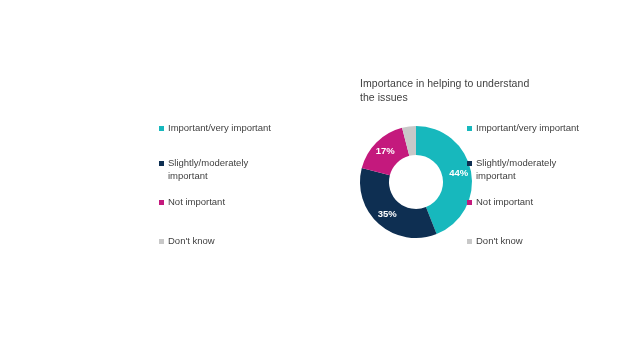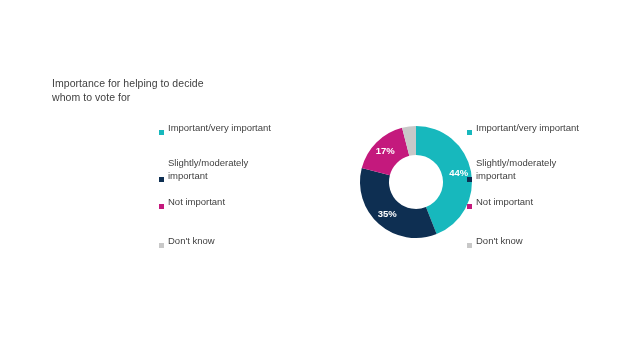--- a/index.html
+++ b/index.html
@@ -67,21 +67,21 @@
   .legend {
     position: absolute;
     left: 117px;
     top: 117px;
     width: 120px;
   }
   .legend-item {
     position: absolute;
     left: 0;
     display: flex;
-    align-items: flex-end;
+    align-items: flex-start;
   }
   .legend-swatch {
     width: 5px;
     height: 5px;
     margin-top: 4px;
     margin-right: 4px;
     flex: 0 0 auto;
   }
   .legend-label {
     font-size: 9.5px;
@@ -89,22 +89,20 @@
     color: #3f3f3f;
     width: 108px;
   }
 </style>
 </head>
 <body>
 
 <div class="canvas">
 
   <div class="panel panel-left">
-    <div class="chart-title">Importance for helping to decide
-whom to vote for</div>
     <div class="legend">
         <div class="legend-item" style="top: 5px;">
           <span class="legend-swatch" style="background: rgb(23, 184, 189);"></span>
           <span class="legend-label">Important/very important</span>
         </div>
         <div class="legend-item" style="top: 40px;">
           <span class="legend-swatch" style="background: rgb(14, 47, 82);"></span>
           <span class="legend-label">Slightly/moderately important</span>
         </div>
         <div class="legend-item" style="top: 79px;">
@@ -112,20 +110,22 @@
           <span class="legend-label">Not important</span>
         </div>
         <div class="legend-item" style="top: 118px;">
           <span class="legend-swatch" style="background: rgb(200, 200, 200);"></span>
           <span class="legend-label">Don't know</span>
         </div>
       </div>
   </div>
 
   <div class="panel panel-right">
+    <div class="chart-title">Importance in helping to understand
+the issues</div>
     <div class="donut-wrap">
       <svg class="donut-svg" viewBox="0 0 116 118">
           <path d="M 58 3 A 56 56 0 0 1 78.61497495034196 111.06748320974208 L 67.9393629224863 84.10396511898279 A 27 27 0 0 0 58 32 Z" fill="#17b8bd"></path>
           <text x="100.72949540669796" y="50.84891281552098" class="slice-label">44%</text>
           <path d="M 78.61497495034196 111.06748320974208 A 56 56 0 0 1 3.7593429767966455 45.073366318768166 L 31.848254649526954 52.28537304654894 A 27 27 0 0 0 67.9393629224863 84.10396511898279 Z" fill="#0e2f52"></path>
           <text x="29.232933858421166" y="91.62983152892501" class="slice-label">35%</text>
           <path d="M 3.7593429767966455 45.073366318768166 A 56 56 0 0 1 44.0733663187681 4.759342976796667 L 51.285373046548905 32.848254649526964 A 27 27 0 0 0 31.848254649526954 52.28537304654894 Z" fill="#c4197d"></path>
           <text x="27.240855018385176" y="28.240855018385187" class="slice-label">17%</text>
           <path d="M 44.0733663187681 4.759342976796667 A 56 56 0 0 1 57.99999999999994 3 L 57.99999999999997 32 A 27 27 0 0 0 51.285373046548905 32.848254649526964 Z" fill="#c8c8c8"></path>
         </svg>

